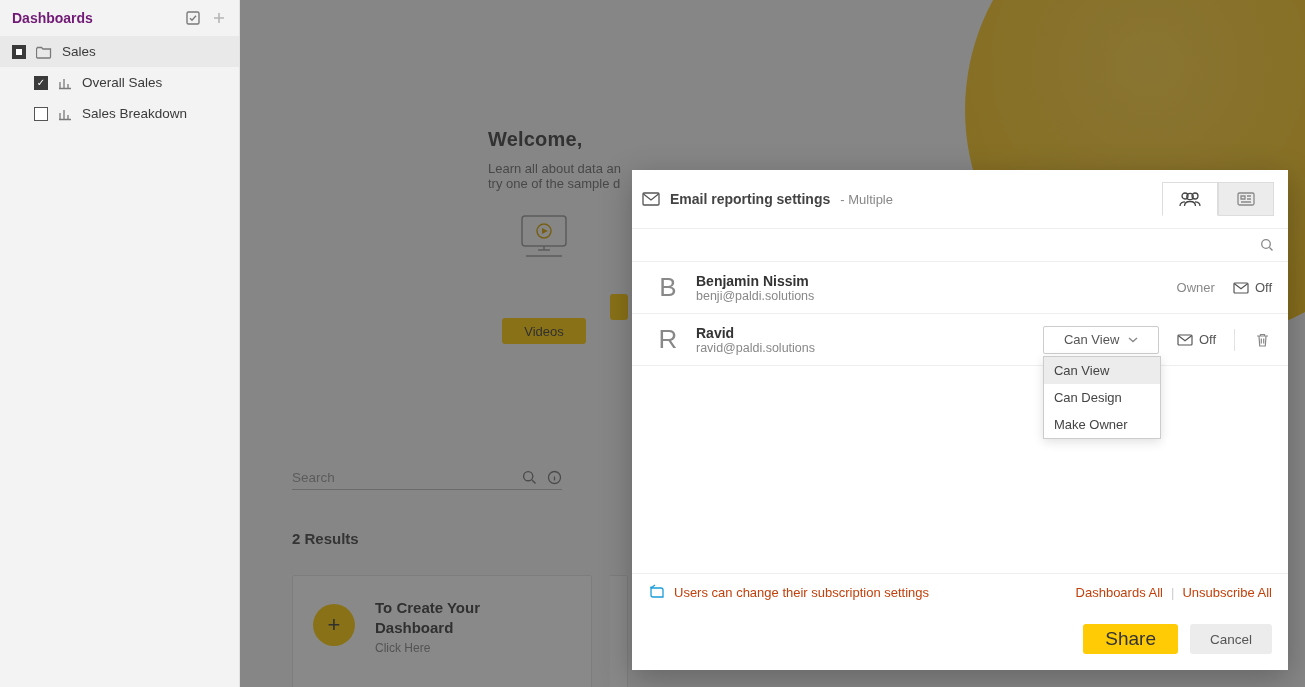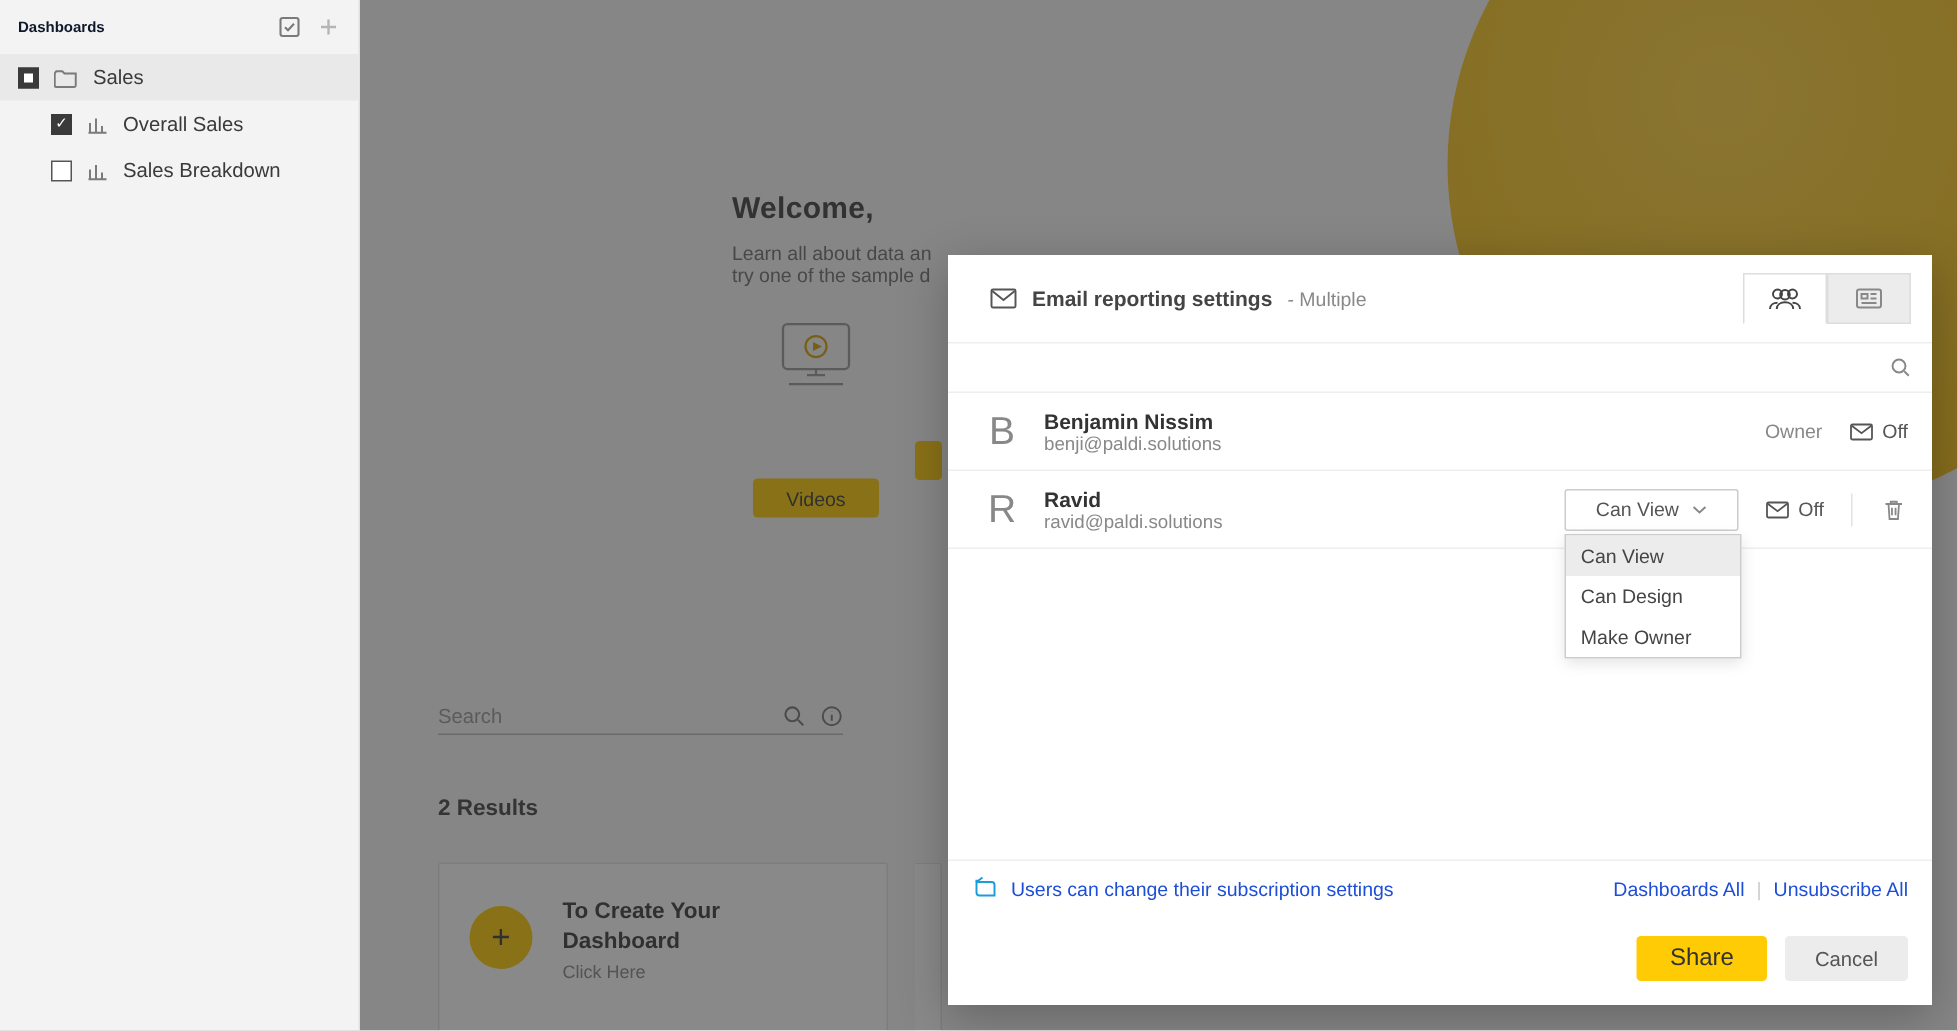--- a/index.html
+++ b/index.html
@@ -1,21 +1,21 @@
 <!DOCTYPE html>
 <html><head>
 <meta charset="utf-8">
 <style>
   * { box-sizing: border-box; margin: 0; padding: 0; }
   html, body { width: 1305px; height: 687px; font-family: "Segoe UI", "Helvetica Neue", Arial, sans-serif; color: #333; overflow: hidden; background: #f5f5f5; }
   .app { position: relative; width: 1305px; height: 687px; display: flex; }
   
   .sidebar { width: 240px; height: 100%; background: #f3f3f3; border-right: 1px solid #e2e2e2; }
   .side-header { display: flex; align-items: center; justify-content: space-between; padding: 10px 12px; }
-  .side-title { font-weight: 700; font-size: 10px; color: #0f172a; }
+  .side-title { font-weight: 700; font-size: 14px; color: #701a75; }
   .side-header .icons { display: flex; gap: 10px; color: #7a7a7a; }
   .side-header .icons svg { cursor: pointer; }
   .side-group { background: #e9e9e9; padding: 8px 12px; display: flex; align-items: center; gap: 10px; font-size: 13.5px; color: #3a3a3a; }
   .side-item { padding: 8px 12px 8px 34px; display: flex; align-items: center; gap: 10px; font-size: 13.5px; color: #3a3a3a; cursor: pointer; }
   .chk { width: 14px; height: 14px; border: 1.5px solid #555; display: inline-flex; align-items: center; justify-content: center; background: #fff; flex: 0 0 auto; }
   .chk.checked { background: #3a3a3a; border-color: #3a3a3a; color: #fff; font-size: 10px; line-height: 1; }
   .chk.square { background: #3a3a3a; border-color:#3a3a3a; }
   .chk.square::after { content:''; width:6px; height:6px; background:#fff; }
   .mini-icon { color: #7a7a7a; display: inline-flex; }
   
@@ -38,21 +38,21 @@
   .results-label { position:absolute; left:52px; top:530px; font-size:15px; font-weight:600; color:#444; }
   .card { position:absolute; left:52px; top:575px; width:300px; height:120px; background:#fff; border:1px solid #e5e5e5; border-radius:2px; padding:22px 20px; display:flex; gap:20px; align-items:flex-start; }
   .plus-circle { width:42px; height:42px; border-radius:50%; background:#ffcb05; display:flex; align-items:center; justify-content:center; color:#3a3a3a; font-size:22px; margin-top:6px; }
   .card h3 { font-size:15px; color:#3a3a3a; font-weight:600; line-height:1.3; }
   .card .sub { font-size:12px; color:#888; margin-top:4px; }
   .card2-edge { position:absolute; left:370px; top:575px; width:18px; height:120px; background:#fff; border:1px solid #e5e5e5; border-left:none; border-radius:0 2px 2px 0; }
   
   .overlay { position:absolute; inset:0; background:rgba(40,40,40,.55); }
   
   .modal { position:absolute; left:632px; top:170px; width:656px; height:500px; background:#fff; box-shadow:0 8px 30px rgba(0,0,0,.25); display:flex; flex-direction:column; }
-  .modal-header { display:flex; align-items:center; padding:12px 14px 12px 28px; gap:10px; }
+  .modal-header { display:flex; align-items:center; padding:12px 14px 12px 10px; gap:10px; }
   .modal-header .title { font-weight:700; color:#444; font-size:14px; }
   .modal-header .subtitle { color:#888; font-size:13px; }
   .tab-btns { margin-left:auto; display:flex; }
   .tab-btn { width:56px; height:34px; border:1px solid #ddd; display:flex; align-items:center; justify-content:center; cursor:pointer; }
   .tab-btn.active { background:#fff; border-bottom-color:#fff; }
   .tab-btn.inactive { background:#ececec; color:#888; }
   .modal-search { border-top:1px solid #eee; border-bottom:1px solid #eee; height:34px; display:flex; align-items:center; justify-content:flex-end; padding:0 14px; color:#888; }
   .list { overflow:visible; position:relative; }
   .row { display:flex; align-items:center; padding:10px 16px; border-bottom:1px solid #eee; position:relative; min-height:50px; }
   .avatar { width:40px; font-size:26px; font-weight:300; color:#888; text-align:center; }
@@ -62,24 +62,24 @@
   .row-right { margin-left:auto; display:flex; align-items:center; gap:18px; }
   .owner-label { color:#888; font-size:13px; }
   .email-toggle { display:flex; align-items:center; gap:6px; color:#555; font-size:13px; cursor:pointer; }
   .perm-select { width:116px; height:28px; border:1px solid #ccc; border-radius:2px; display:flex; align-items:center; justify-content:space-between; padding:0 20px; font-size:13px; color:#555; cursor:pointer; position:relative; background:#fff; }
   .perm-dropdown { position:absolute; top:29px; left:-1px; width:118px; background:#fff; border:1px solid #ccc; box-shadow:0 3px 10px rgba(0,0,0,.12); z-index:10; }
   .perm-dropdown .opt { padding:6px 10px; font-size:13px; color:#444; cursor:pointer; }
   .perm-dropdown .opt.selected { background:#ececec; }
   .trash { color:#888; cursor:pointer; padding:0 2px; }
   .vsep { width:1px; height:22px; background:#e2e2e2; }
   .modal-util { border-top:1px solid #eee; padding:10px 16px; display:flex; align-items:center; font-size:13px; margin-top:auto; }
-  .link { color:#1d4ed8; cursor:pointer; }
+  .link { color:#c2410c; cursor:pointer; }
   .util-right { margin-left:auto; display:flex; gap:8px; align-items:center; }
   .modal-footer { padding:14px 16px 16px; display:flex; justify-content:flex-end; gap:12px; }
-  .btn-primary { background:#ffcb05; color:#333; height:30px; padding:0 22px; border-radius:3px; display:inline-flex; align-items:center; font-size:16px; cursor:pointer; }
+  .btn-primary { background:#ffcb05; color:#333; height:30px; padding:0 22px; border-radius:3px; display:inline-flex; align-items:center; font-size:19px; cursor:pointer; }
   .btn-secondary { background:#ececec; color:#555; height:30px; padding:0 20px; border-radius:3px; display:inline-flex; align-items:center; font-size:13.5px; cursor:pointer; }
   svg { display:block; }
 </style>
 </head>
 <body>
 
 <div class="app">
 
   <aside class="sidebar">
     <div class="side-header">

